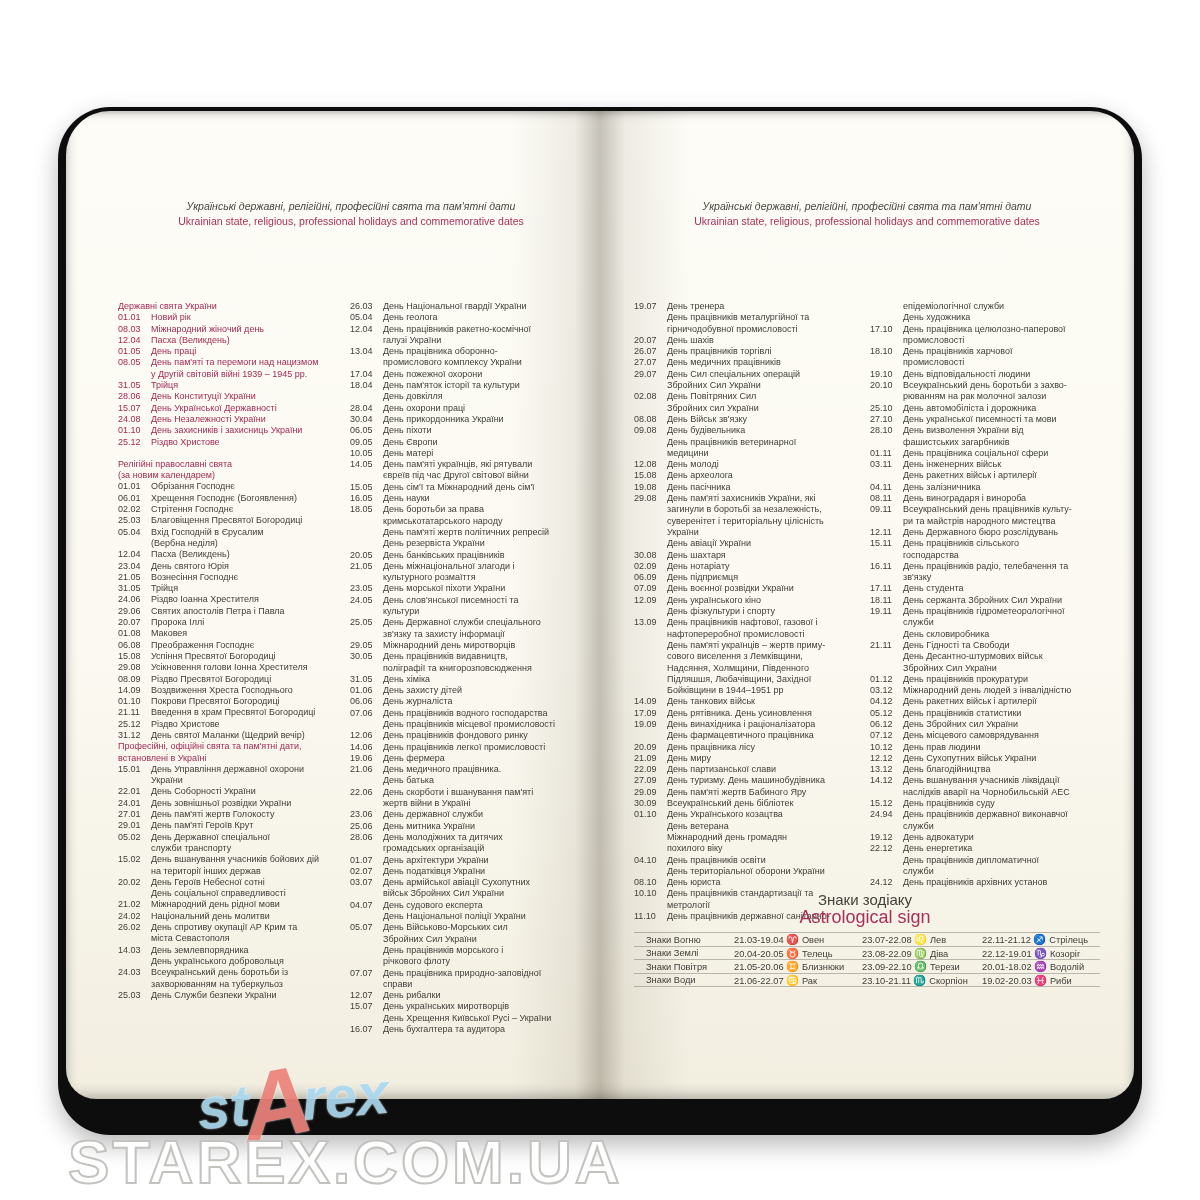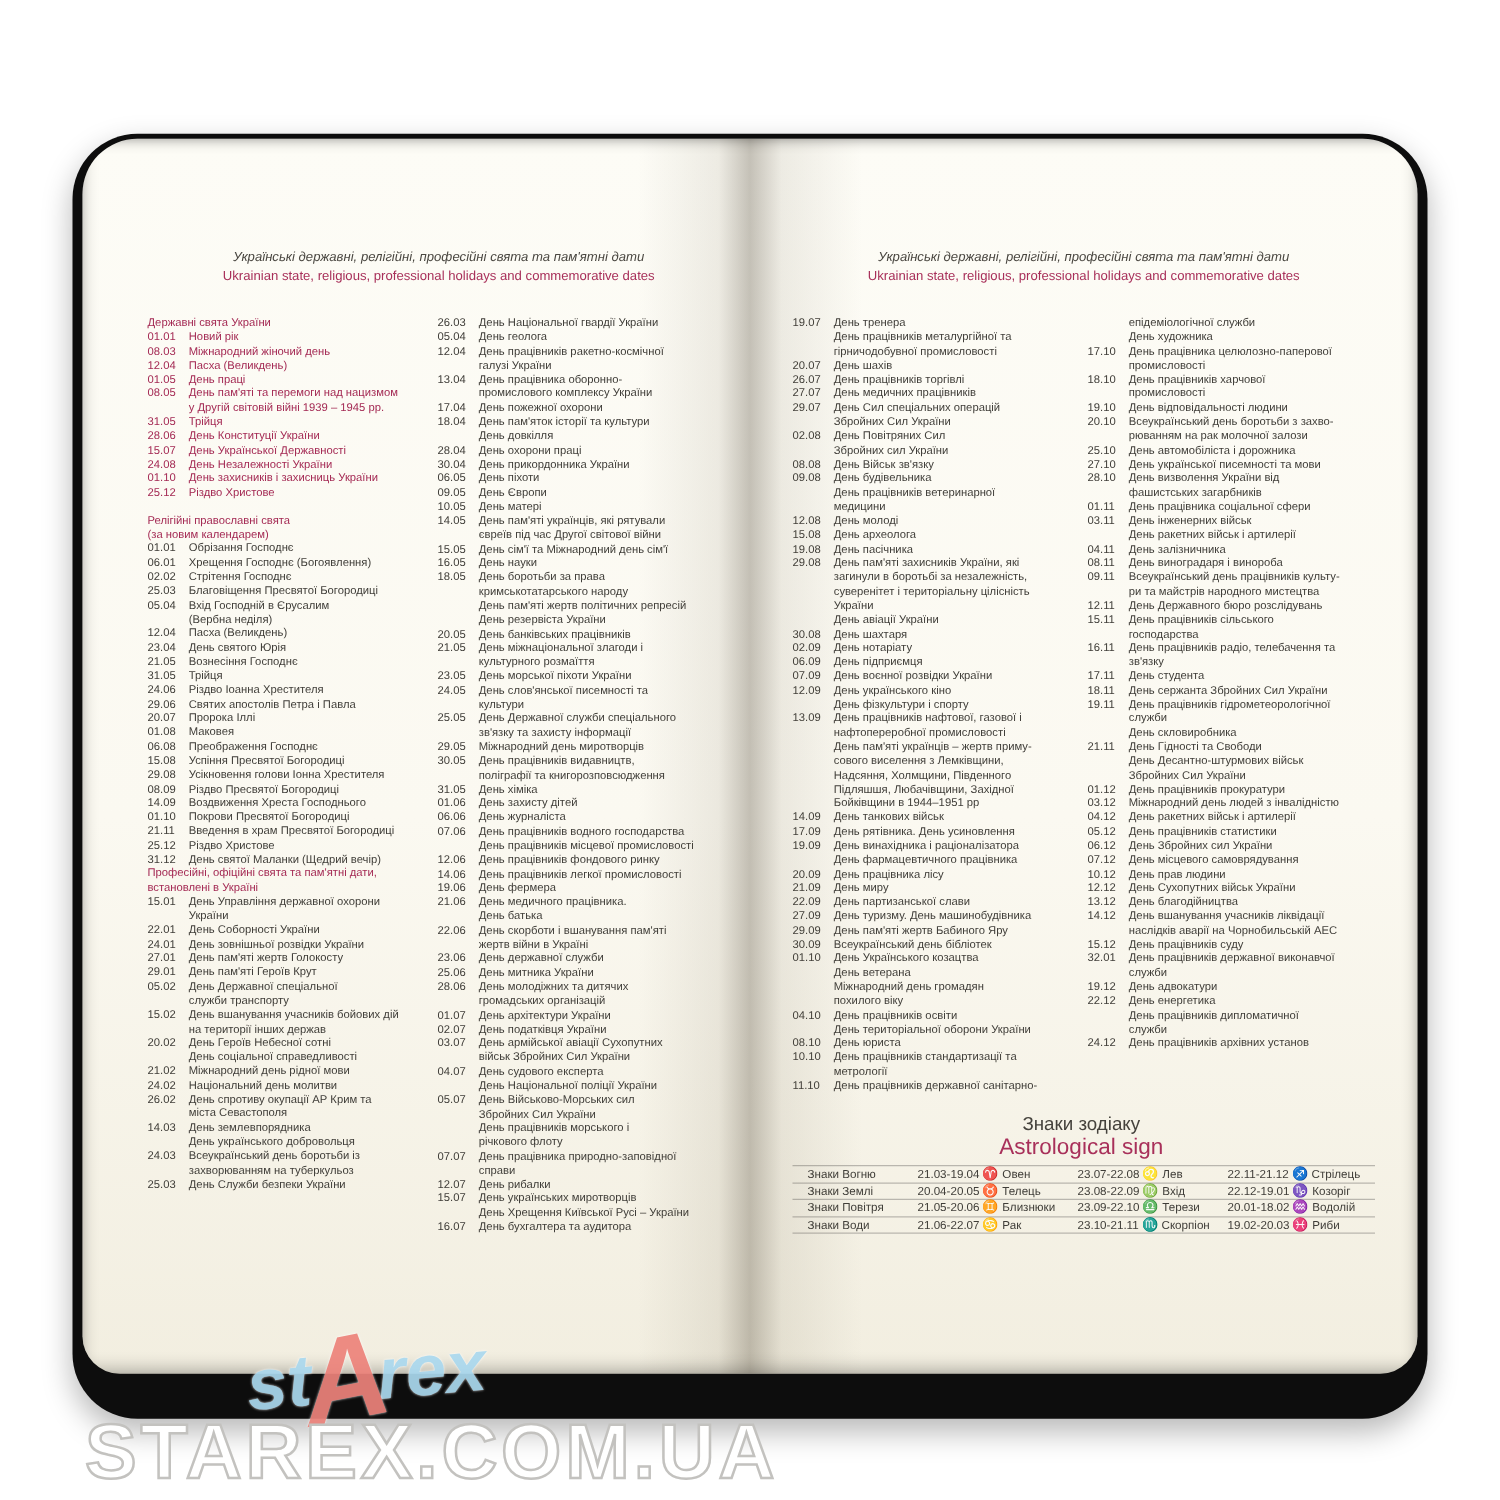--- a/index.html
+++ b/index.html
@@ -14,21 +14,21 @@
          box-shadow:inset 0 8px 10px -7px rgba(0,0,0,.35),inset 0 -12px 14px -9px rgba(0,0,0,.30),
                     inset 10px 0 12px -9px rgba(0,0,0,.22),inset -10px 0 12px -9px rgba(0,0,0,.22);}
   .gutter{position:absolute;left:444px;top:0;width:180px;height:100%;pointer-events:none;
          background:linear-gradient(90deg,rgba(0,0,0,0) 0%,rgba(97,86,62,.10) 36%,
                     rgba(66,56,38,.30) 50%,rgba(97,86,62,.10) 64%,rgba(0,0,0,0) 100%);}
   .hdr{position:absolute;text-align:center;font-size:10.5px;line-height:15px;}
   .hdr .ua{color:#4a4741;font-style:italic;}
   .hdr .en{color:#a8305a;}
   .hdr-left{left:48px;top:88px;width:474px;}
   .hdr-right{left:564px;top:88px;width:474px;}
-  .cols{position:absolute;display:flex;align-items:flex-start;}
+  .cols{position:absolute;display:flex;align-items:flex-start;margin-top:48px;}
   .cols-left{left:52px;top:142px;}
   .cols-right{left:568px;top:142px;}
   .col{font-size:9px;line-height:11.3px;color:#3f3d38;}
   .lc1{width:232px;}.lc2{width:246px;}.rc1{width:236px;}.rc2{width:232px;}
   .entry{display:flex;}
   .entry .date{width:33px;flex:none;}
   .entry .tx div{white-space:nowrap;}
   .entry.red{color:#a42a54;}
   .sec{color:#a42a54;white-space:nowrap;}
   .sec.gap{margin-top:11px;}
@@ -1070,21 +1070,21 @@
             <div>наслідків аварії на Чорнобильській АЕС</div>
           </div>
         </div>
         <div class="entry">
           <span class="date">15.12</span>
           <div class="tx">
             <div>День працівників суду</div>
           </div>
         </div>
         <div class="entry">
-          <span class="date">32.01</span>
+          <span class="date">24.94</span>
           <div class="tx">
             <div>День працівників державної виконавчої</div>
             <div>служби</div>
           </div>
         </div>
         <div class="entry">
           <span class="date">19.12</span>
           <div class="tx">
             <div>День адвокатури</div>
           </div>
@@ -1114,21 +1114,21 @@
     <div class="ztable" id="ztable">
         <div class="zrow">
           <div>Знаки Вогню</div>
           <div><span>21.03-19.04 </span><span class="zsym">♈</span><span> Овен</span></div>
           <div><span>23.07-22.08 </span><span class="zsym">♌</span><span> Лев</span></div>
           <div><span>22.11-21.12 </span><span class="zsym">♐</span><span> Стрілець</span></div>
         </div>
         <div class="zrow">
           <div>Знаки Землі</div>
           <div><span>20.04-20.05 </span><span class="zsym">♉</span><span> Телець</span></div>
-          <div><span>23.08-22.09 </span><span class="zsym">♍</span><span> Вхід</span></div>
+          <div><span>23.08-22.09 </span><span class="zsym">♍</span><span> Діва</span></div>
           <div><span>22.12-19.01 </span><span class="zsym">♑</span><span> Козоріг</span></div>
         </div>
         <div class="zrow">
           <div>Знаки Повітря</div>
           <div><span>21.05-20.06 </span><span class="zsym">♊</span><span> Близнюки</span></div>
           <div><span>23.09-22.10 </span><span class="zsym">♎</span><span> Терези</span></div>
           <div><span>20.01-18.02 </span><span class="zsym">♒</span><span> Водолій</span></div>
         </div>
         <div class="zrow">
           <div>Знаки Води</div>

